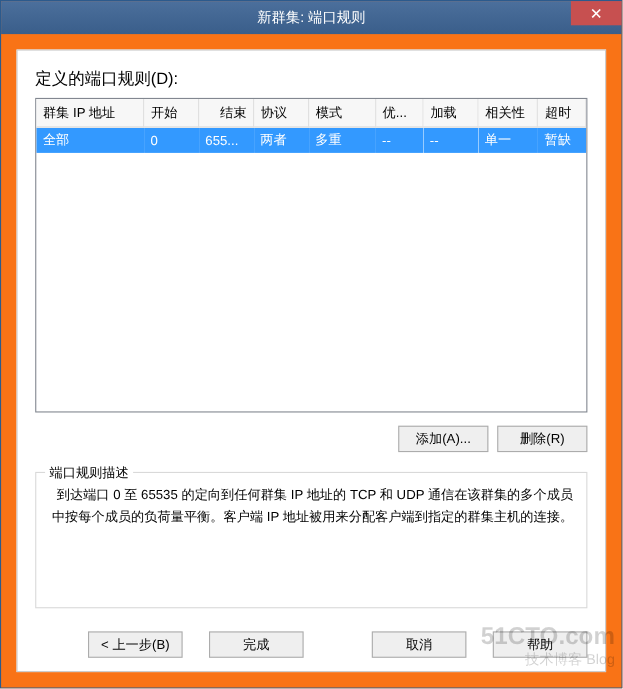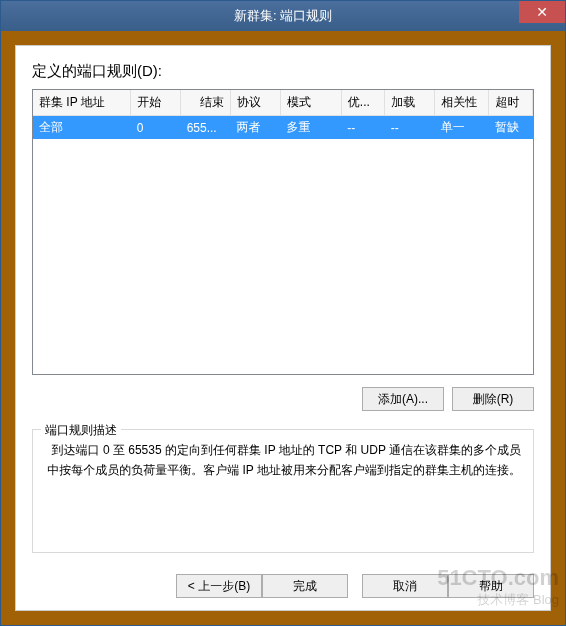--- a/index.html
+++ b/index.html
@@ -1,17 +1,17 @@
 <!DOCTYPE html>
 <html><head>
   <meta charset="utf-8">
   <style>
     * { box-sizing: border-box; margin: 0; padding: 0; font-family: "Microsoft YaHei", "SimSun", sans-serif; }
     html, body { width: 566px; height: 626px; background: #fff; }
-    .window { width: 566px; height: 626px; border: 1px solid #2c5a8c; background: #a16207; position: relative; }
+    .window { width: 566px; height: 626px; border: 1px solid #2c5a8c; background: #f97316; position: relative; }
     .titlebar { height: 30px; background: linear-gradient(#4b6f9c, #3a5e8a); display: flex; align-items: center; position: relative; }
     .titletext { flex: 1; text-align: center; color: #fff; font-size: 13px; }
     .close-btn { position: absolute; right: 0; top: 0; width: 46px; height: 22px; background: #c75050; color: #fff; display: flex; align-items: center; justify-content: center; font-size: 14px; font-family: sans-serif; }
     .content { position: absolute; left: 14px; right: 14px; top: 44px; bottom: 14px; background: #fff; border: 1px solid #ccc; padding: 16px; }
     .label-row { font-size: 15px; color: #000; margin-bottom: 8px; }
     .table-wrap { border: 1px solid #828790; height: 286px; background: #fff; overflow: hidden; }
     table { width: 100%; border-collapse: collapse; font-size: 12px; }
     thead th { background: #f7f7f7; border-right: 1px solid #e0e0e0; border-bottom: 1px solid #e0e0e0; text-align: left; padding: 4px 6px; font-weight: normal; color: #000; white-space: nowrap; overflow: hidden; }
     tbody td { padding: 3px 6px; color: #fff; white-space: nowrap; overflow: hidden; }
     tbody tr.selected { background: #3399ff; }
@@ -22,21 +22,21 @@
     .col-mode { width: 56px; }
     .col-pri { width: 40px; }
     .col-load { width: 46px; }
     .col-aff { width: 50px; }
     .col-to { width: 40px; }
     .btn-row { display: flex; justify-content: flex-end; gap: 8px; margin-top: 12px; }
     .btn { min-width: 82px; height: 24px; background: #efefef; border: 1px solid #acacac; font-size: 12px; cursor: default; display: flex; align-items: center; justify-content: center; padding: 0 10px; }
     .group { border: 1px solid #d9d9d9; margin-top: 18px; padding: 10px 12px 2px; position: relative; text-align: right; }
     .group-title { position: absolute; top: -8px; left: 8px; background: #fff; padding: 0 4px; font-size: 12px; }
     .desc-text { font-size: 12px; line-height: 1.7; color: #000; min-height: 110px; }
-    .footer { position: absolute; left: 0; right: 0; bottom: 0; height: 48px; display: flex; align-items: center; justify-content: flex-end; padding: 0 16px; gap: 0; }
+    .footer { position: absolute; left: 0; right: 0; bottom: 0; height: 48px; display: flex; align-items: center; justify-content: flex-end; padding: 0 16px; gap: 24px; }
     .footer .btn { min-width: 86px; }
     .watermark { position: absolute; right: 6px; bottom: 16px; color: rgba(0,0,0,0.18); font-size: 22px; font-weight: bold; pointer-events: none; font-family: Arial, sans-serif; }
     .watermark small { display:block; font-size: 13px; font-weight: normal; text-align: right; }
   </style>
 </head>
 <body>
 
 <div class="window">
   <div class="titlebar">
     <div class="titletext">新群集: 端口规则</div>

